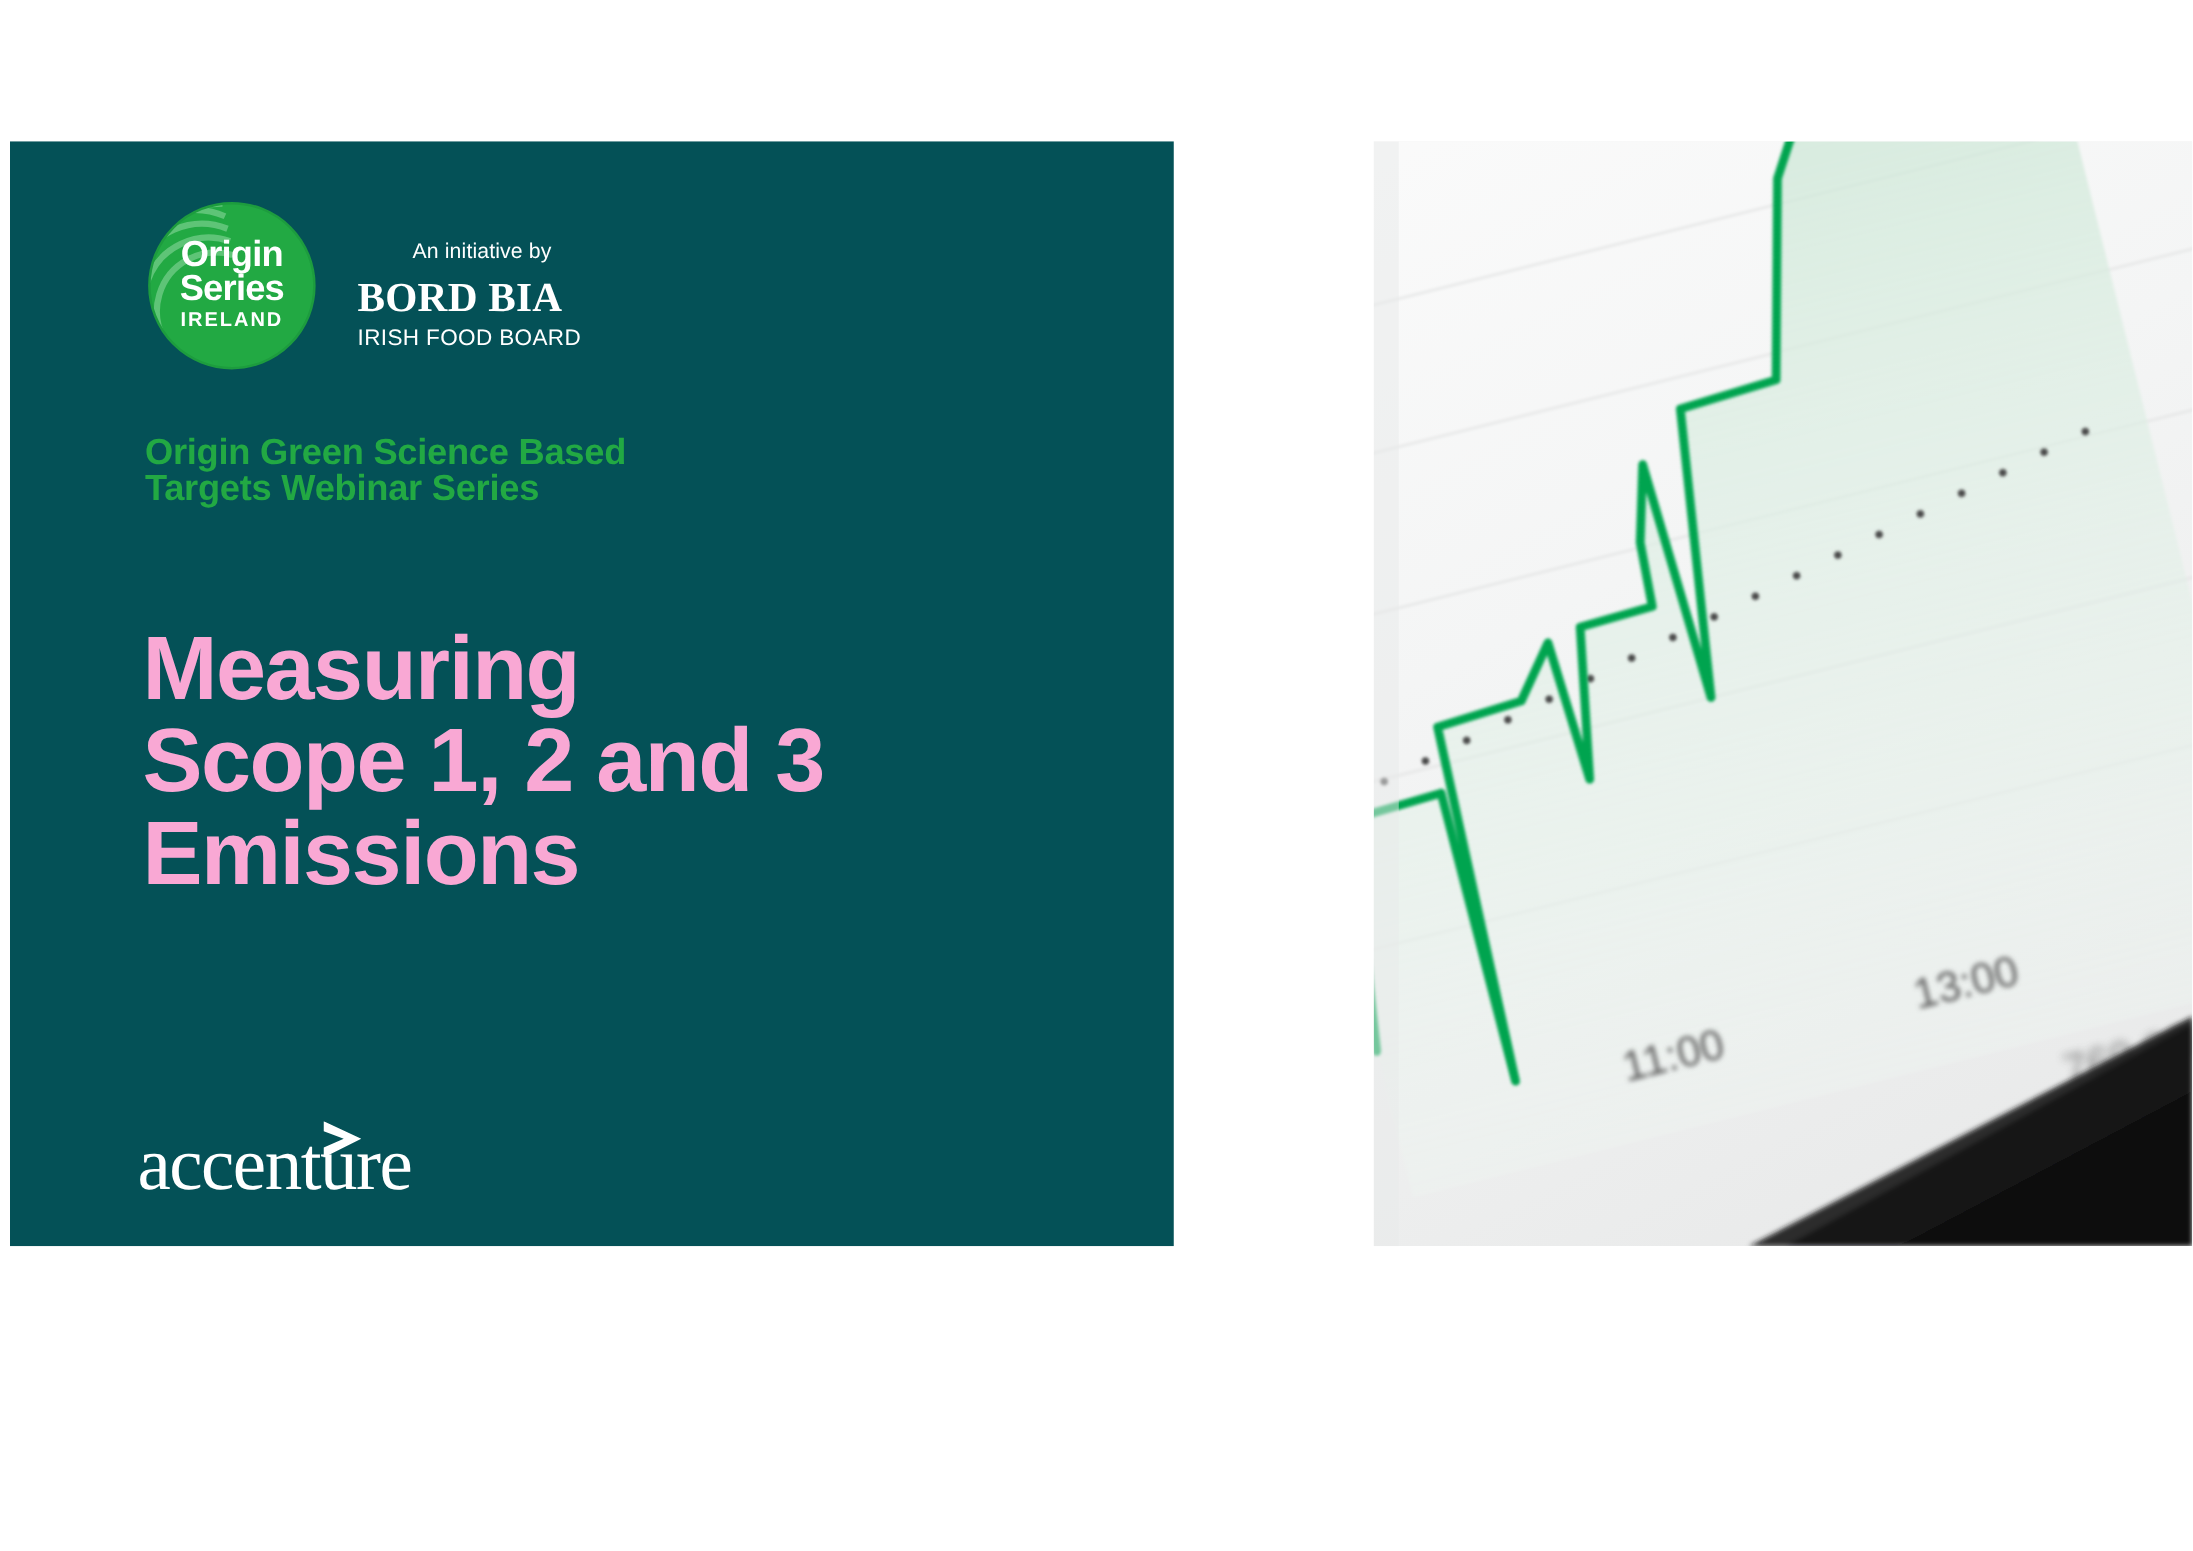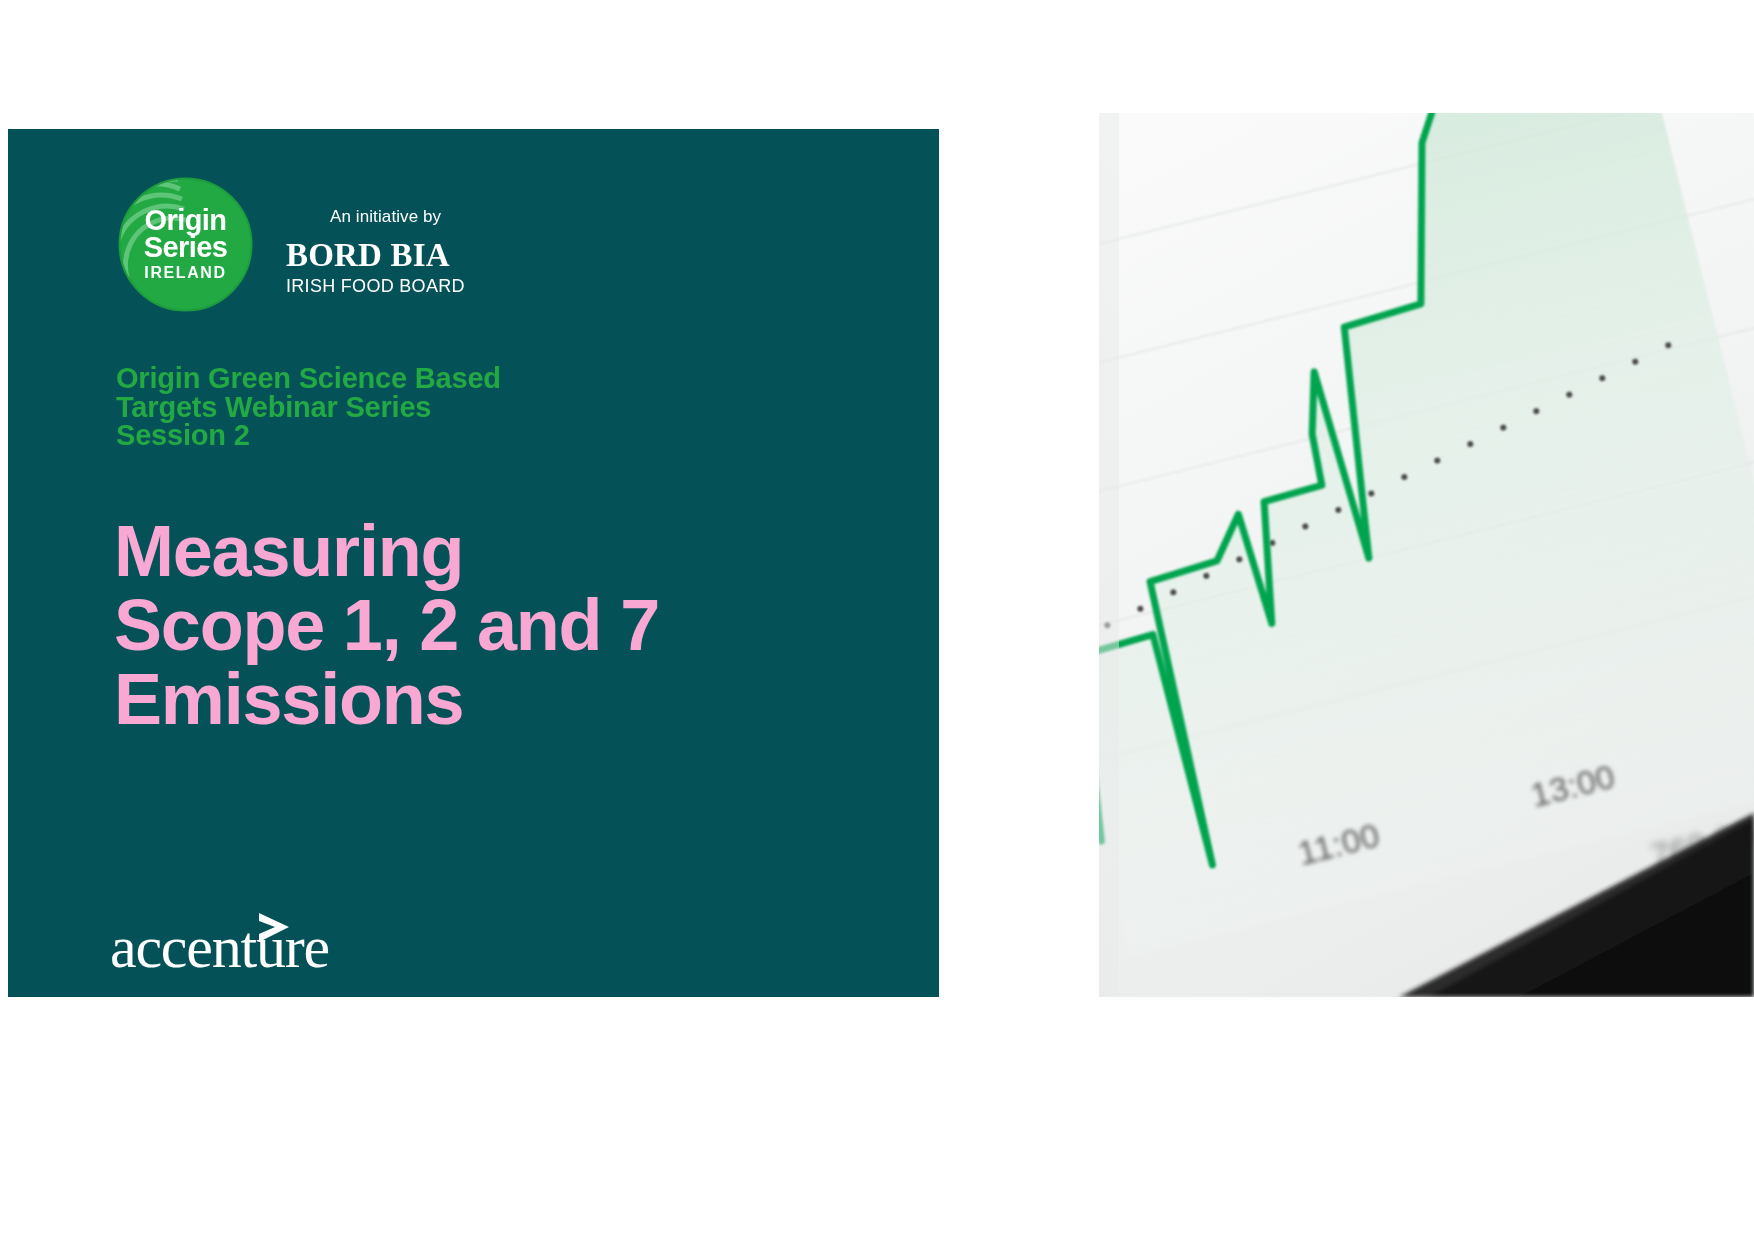--- a/index.html
+++ b/index.html
@@ -23,21 +23,21 @@
     width: 1746px;
     height: 884px;
     overflow: hidden;
     background: #ffffff;
   }
 
   
   #left-panel {
     position: absolute;
     left: 0;
-    top: 16px;
+    top: 0;
     width: 931px;
     height: 884px;
     background: #045157;
     overflow: hidden;
   }
 
   
   #logo-lockup {
     position: absolute;
     left: 110px;
@@ -212,26 +212,25 @@
       <div id="bordbia-block">
         <div class="bb-initiative">An initiative by</div>
         <div class="bb-name">BORD BIA</div>
         <div class="bb-sub">IRISH FOOD BOARD</div>
       </div>
     </div>
 
     <div id="kicker">
       <div>Origin Green Science Based</div>
       <div>Targets Webinar Series</div>
-      <div>Session 2</div>
     </div>
 
     <div id="title">
       <div>Measuring</div>
-      <div>Scope 1, 2 and 7</div>
+      <div>Scope 1, 2 and 3</div>
       <div>Emissions</div>
     </div>
 
     <div id="accenture">
       <svg class="acc-arrow" viewBox="0 0 34 30" aria-hidden="true">
         <polygon points="2,0 32,14 2,29 2,21 18,14 2,8" fill="#ffffff"></polygon>
       </svg>
       <div class="acc-word">accenture</div>
     </div>
   </div>

